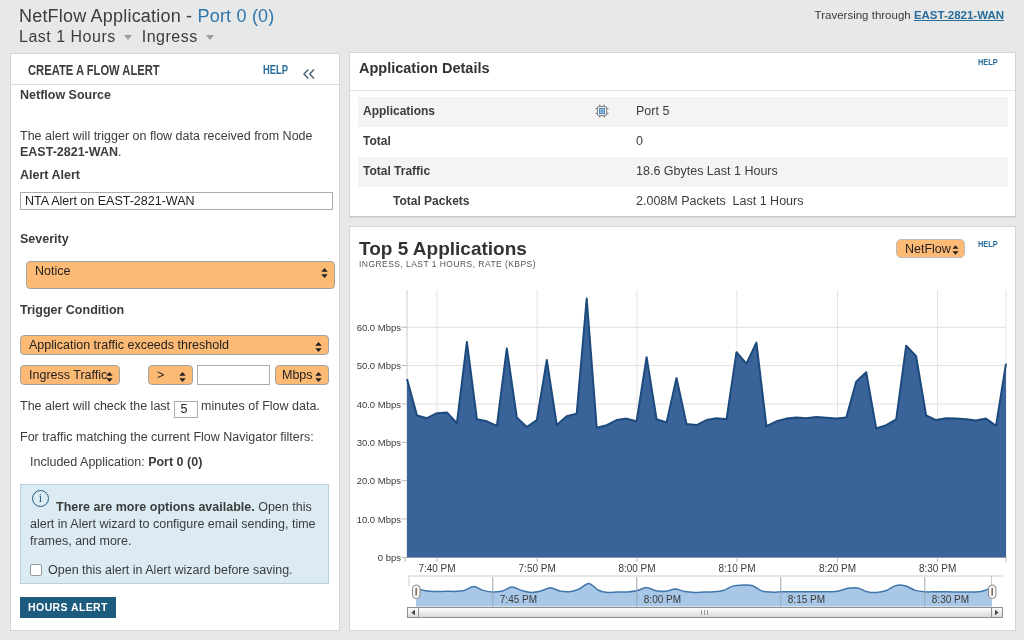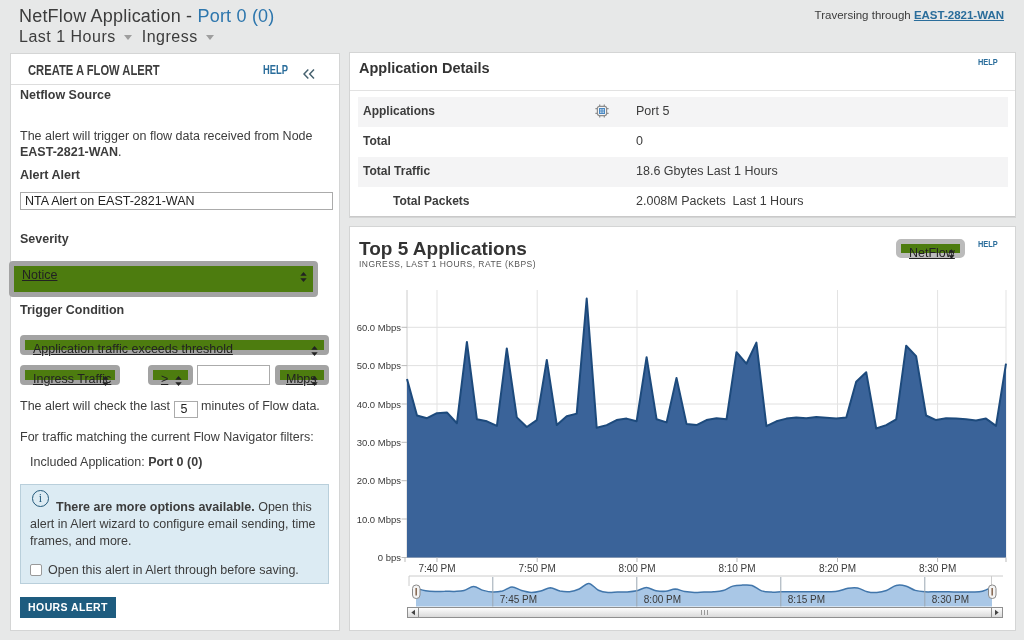--- a/index.html
+++ b/index.html
@@ -1,21 +1,21 @@
 <!DOCTYPE html>
 <html><head>
 <meta charset="utf-8">
 <style>
 * { margin:0; padding:0; box-sizing:border-box; }
 html,body { width:1024px; height:640px; overflow:hidden; }
 body { font-family:"Liberation Sans", sans-serif; background:#e7e8e8; position:relative; color:#3c3c3c; }
 .abs { position:absolute; }
 .panel { position:absolute; background:#fff; border:1px solid #d4d5d5; }
 .help { color:#2a6d9b; font-weight:bold; font-size:12px; transform:scaleX(0.78); transform-origin:0 0; white-space:nowrap; }
-.sel { position:absolute; background:#4d7c0f; border:5px solid #a3a3a3; border-radius:4px; font-size:12.5px; color:#222; line-height:18px; padding-left:8px;text-decoration:underline; }
+.sel { position:absolute; background:#fdba74; border:1px solid #a3a3a3; border-radius:4px; font-size:12.5px; color:#222; line-height:18px; padding-left:8px; }
 .sel .ud { position:absolute; right:4px; top:2px; width:11px; height:14px; }
 h4 { font-size:12.5px; color:#3b3b3b; font-weight:bold; }
 .txt { font-size:12.5px; color:#3c3c3c; }
 input.ti { border:1px solid #ababab; font-family:"Liberation Sans",sans-serif; font-size:12.5px; padding:0 4px; background:#fff; color:#222; }
 </style>
 </head>
 <body>
 
 <div class="abs" style="left:19px;top:6px;font-size:18px;letter-spacing:0.2px;color:#3c3c3c;">NetFlow Application - <span style="color:#2d76ad;">Port 0 (0)</span></div>
 <div class="abs" style="left:19px;top:28px;font-size:16px;color:#3c3c3c;"><span style="letter-spacing:0.5px;">Last 1 Hours</span><span style="display:inline-block;width:0;height:0;border-left:4.4px solid transparent;border-right:4.4px solid transparent;border-top:5px solid #9e9e9e;vertical-align:2px;margin-left:8px;"></span><span style="display:inline-block;width:10px;"></span><span style="letter-spacing:0.5px;">Ingress</span><span style="display:inline-block;width:0;height:0;border-left:4.4px solid transparent;border-right:4.4px solid transparent;border-top:5px solid #9e9e9e;vertical-align:2px;margin-left:8px;"></span></div>
@@ -34,21 +34,21 @@
   </div>
 <div class="abs txt" style="left:20px;top:119px;width:302px;line-height:16px;margin-top:9px;">The alert will trigger on flow data received from Node <b>EAST-2821-WAN</b>.</div>
 <div class="abs" style="left:20px;top:168px;">
     <h4>Alert Alert</h4>
   </div>
 <input class="ti abs" style="left: 20px; top: 192px; width: 313px; height: 18px;" value="NTA Alert on EAST-2821-WAN">
 
 <div class="abs" style="left:20px;top:232px;">
     <h4>Severity</h4>
   </div>
-<div class="sel" style="left:9px;top:261px;width:309px;height:36px;line-height:19px;">Notice<span class="ud" style="top:3.5px;right:5px;width:9px;height:12px;"><svg width="9" height="12" viewBox="0 0 9 12">
+<div class="sel" style="left:26px;top:261px;width:309px;height:28px;line-height:19px;">Notice<span class="ud" style="top:3.5px;right:5px;width:9px;height:12px;"><svg width="9" height="12" viewBox="0 0 9 12">
         <path d="M1.3 4.7 L4.5 1.1 L7.7 4.7 Z M1.3 7.3 L4.5 10.9 L7.7 7.3 Z" fill="#222"></path>
       </svg></span></div>
 
 <div class="abs" style="left:20px;top:303px;">
     <h4>Trigger Condition</h4>
   </div>
 <div class="sel" style="left:20px;top:335px;width:309px;height:20px;line-height:19px;">Application traffic exceeds threshold<span class="ud" style="top:3.5px;right:5px;width:9px;height:12px;"><svg width="9" height="12" viewBox="0 0 9 12">
         <path d="M1.3 4.7 L4.5 1.1 L7.7 4.7 Z M1.3 7.3 L4.5 10.9 L7.7 7.3 Z" fill="#222"></path>
       </svg></span></div>
 
@@ -65,21 +65,21 @@
 
 <div class="abs txt" style="left:20px;top:399px;">The alert will check the last <input class="ti" style="width: 24px; height: 17px; vertical-align: -3px; text-indent: 2px;" value="5"> minutes of Flow data.</div>
 
 <div class="abs txt" style="left:20px;top:430px;">For traffic matching the current Flow Navigator filters:</div>
 <div class="abs txt" style="left:30px;top:455px;">Included Application: <b>Port 0 (0)</b></div>
 
 <div class="abs" style="left:20px;top:484px;width:309px;height:100px;background:#dcebf3;border:1px solid #b9cfdb;"></div>
 <div class="abs" style="left:32px;top:490px;width:17px;height:17px;border:1.5px solid #23597a;border-radius:50%;color:#23597a;font-size:12px;text-align:center;line-height:14px;font-family:'Liberation Serif',serif;">i</div>
 <div class="abs txt" style="left:30px;top:499px;width:290px;line-height:17px;"><span style="margin-left:26px;"></span><b>There are more options available.</b> Open this alert in Alert wizard to configure email sending, time frames, and more.</div>
 <div class="abs" style="left:30px;top:564px;width:12px;height:12px;background:#fff;border:1px solid #999;border-radius:2px;"></div>
-<div class="abs txt" style="left:48px;top:563px;">Open this alert in Alert through before saving.</div>
+<div class="abs txt" style="left:48px;top:563px;">Open this alert in Alert wizard before saving.</div>
 
 <div class="abs" style="left:20px;top:597px;width:96px;height:21px;background:#1e5c7f;color:#fff;font-size:10.5px;font-weight:bold;text-align:center;line-height:21px;letter-spacing:0.4px;">HOURS ALERT</div>
 
 <div class="panel" style="left:349px;top:52px;width:667px;height:166px;"></div>
 <div class="abs" style="left:359px;top:60px;font-size:14.5px;font-weight:bold;color:#333;">Application Details</div>
 <div class="abs help" style="left:978px;top:56px;font-size:9.5px;">HELP</div>
 <div class="abs" style="left:350px;top:90px;width:665px;height:1px;background:#e2e2e2;"></div>
 
 <div class="abs" style="left:358px;top:97px;width:650px;height:30px;background:#f4f4f5;"></div>
 <div class="abs" style="left:358px;top:157px;width:650px;height:30px;background:#f4f4f5;"></div>

